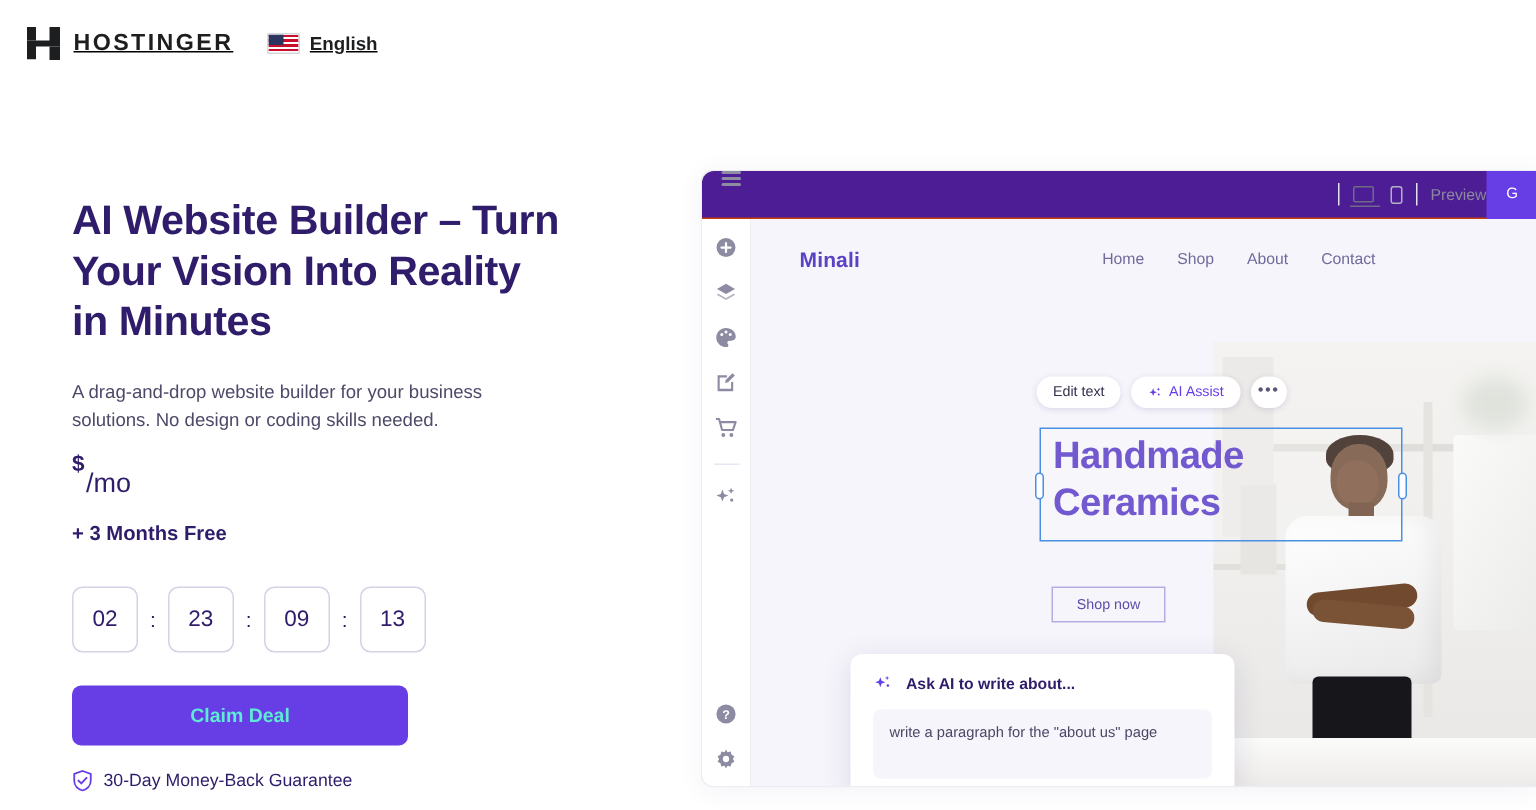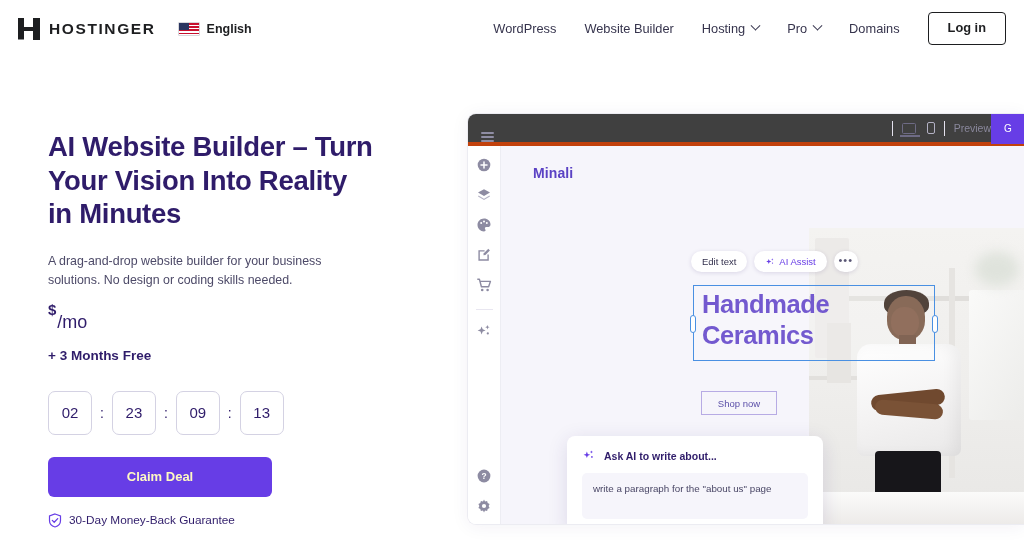--- a/index.html
+++ b/index.html
@@ -8,21 +8,21 @@
     overflow: hidden;
     background: #ffffff;
     font-family: "Liberation Sans", sans-serif;
     -webkit-font-smoothing: antialiased;
   }
   .page { position: relative; width: 1024px; height: 540px; background: #fff; }
 
   
   .topnav {
     position: absolute; left: 0; top: 0; width: 1024px; height: 57px;
-    display: flex; align-items: center;
+    display: flex; align-items: center; text-decoration: underline;
   }
   .brand-group { display: flex; align-items: center; margin-left: 18px; }
   .logo-mark { width: 22px; height: 22px; position: relative; flex: 0 0 auto; }
   .logo-mark i { position: absolute; background: #1d1e20; display: block; }
   .logo-mark i.l1 { left: 0; top: 0; width: 6px; height: 9px; }
   .logo-mark i.l2 { left: 0; top: 12px; width: 6px; height: 10px;
      clip-path: polygon(0 0, 100% 0, 100% 100%, 0 100%); }
   .logo-mark i.l3 { left: 15px; top: 0; width: 7px; height: 10px; }
   .logo-mark i.l4 { left: 15px; top: 13px; width: 7px; height: 9px; }
   .logo-mark i.lbar { left: 0; top: 9px; width: 22px; height: 4px; }
@@ -79,37 +79,37 @@
   .countdown { margin-top: 28px; display: flex; align-items: center; }
   .cd-box {
     width: 44px; height: 44px; border: 1px solid #d4d2e3; border-radius: 7px;
     display: flex; align-items: center; justify-content: center;
     font-size: 15px; color: #2f1c6a; background: #fff;
   }
   .cd-sep { color: #2f1c6a; font-size: 14px; margin: 0 8px; }
 
   .claim-btn {
     margin-top: 22px; width: 224px; height: 40px; border: none; border-radius: 6px;
-    background: #673de6; color: #fef9c3; font-size: 13px; font-weight: 700;
+    background: #673de6; color: #5eead4; font-size: 13px; font-weight: 700;
     cursor: pointer; font-family: "Liberation Sans", sans-serif;
   }
   .guarantee { margin-top: 16px; display: flex; align-items: center; }
   .guarantee-txt { font-size: 11.8px; color: #2f1c6a; margin-left: 7px; }
 
   
   .builder {
     position: absolute; left: 467px; top: 113px; width: 557px; height: 412px;
     background: #fff; border-radius: 9px 0 0 9px;
     border: 1px solid #ececf2; border-right: none;
     overflow: hidden; box-shadow: 0 2px 18px rgba(47,28,106,0.06);
   }
   .b-topbar {
     position: absolute; left: 0; top: 0; width: 557px; height: 32px;
-    background: #404040; border-bottom: 4px solid #c2410c;
-    display: flex; align-items: flex-end;
+    background: #4c1d95; border-bottom: 1px solid #c2410c;
+    display: flex; align-items: flex-start;
   }
   .hamb { width: 38px; display: flex; flex-direction: column; align-items: center; gap: 2.5px; cursor: pointer; }
   .hamb span { display: block; width: 13px; height: 1.6px; background: #8f8da4; border-radius: 1px; }
   .b-topbar-right { margin-left: auto; display: flex; align-items: center; height: 100%; }
   .divider-v { width: 1px; height: 15px; background: #e4e2ee; margin: 0 9px; }
   .ic-desktop { width: 14px; height: 11px; border: 1.4px solid #6e6b85; border-radius: 1.5px; position: relative; cursor: pointer; }
   .ic-desktop::after { content:""; position:absolute; left:-3px; bottom:-4px; width:20px; height:1.4px; background:#6e6b85; }
   .ic-mobile { width: 8px; height: 12px; border: 1.4px solid #b3b1c4; border-radius: 2px; margin-left: 11px; cursor: pointer; }
   .preview-lbl { font-size: 10.5px; color: #8a889c; cursor: pointer; }
   .publish-btn {
@@ -231,40 +231,20 @@
           <i class="lbar"></i>
       </div>
       <div class="logo-text">HOSTINGER</div>
 
       <div class="lang">
         <div class="flag"></div>
         <div class="lang-label">English</div>
       </div>
     </div>
 
-    <div class="nav-links">
-      <div class="nav-link">
-        <span>WordPress</span>
-      </div>
-      <div class="nav-link">
-        <span>Website Builder</span>
-      </div>
-      <div class="nav-link">
-        <span>Hosting</span>
-        <span class="caret"></span>
-      </div>
-      <div class="nav-link">
-        <span>Pro</span>
-        <span class="caret"></span>
-      </div>
-      <div class="nav-link">
-        <span>Domains</span>
-      </div>
-      <button class="login-btn">Log in</button>
-    </div>
   </div>
 
   <div class="hero">
     <h1>AI Website Builder – Turn Your Vision Into Reality in Minutes</h1>
     <p class="sub">A drag-and-drop website builder for your business solutions. No design or coding skills needed.</p>
 
     <div class="price-row">
       <span class="cur">$</span>
       <span class="per">/mo</span>
     </div>
@@ -350,20 +330,26 @@
           <path d="M8 1.6l1 1.9 2.1-.5.6 2.1 1.9 1-1 1.9 1 1.9-1.9 1-.6 2.1-2.1-.5-1 1.9-1-1.9-2.1.5-.6-2.1-1.9-1 1-1.9-1-1.9 1.9-1 .6-2.1 2.1.5Z" fill="#8d8ba2"></path>
           <circle cx="8" cy="8" r="2.1" fill="#fff"></circle>
         </svg>
       </div>
     </div>
 
     <div class="canvas">
 
       <div class="site-header">
         <div class="site-logo">Minali</div>
+        <div class="site-nav">
+          <span>Home</span>
+          <span>Shop</span>
+          <span>About</span>
+          <span>Contact</span>
+        </div>
       </div>
 
       <div class="hero-photo">
         <div class="ph-bg"></div>
         <div class="ph-shelf" style="left:0;top:68px;width:216px;height:5px;background:#e0dedb;"></div>
         <div class="ph-shelf" style="left:0;top:148px;width:140px;height:4px;background:#e2e0dd;"></div>
         <div class="ph-shelf" style="left:140px;top:40px;width:6px;height:210px;background:#e6e4e1;"></div>
         <div class="ph-shelf" style="left:160px;top:62px;width:56px;height:130px;background:linear-gradient(120deg,#fafaf9,#ececea);border-radius:3px;"></div>
         <div class="ph-soft" style="left:166px;top:24px;width:44px;height:34px;background:#dfe3dc;"></div>
         <div class="ph-shelf" style="left:6px;top:10px;width:34px;height:120px;background:#eceae8;border-radius:2px;"></div>

